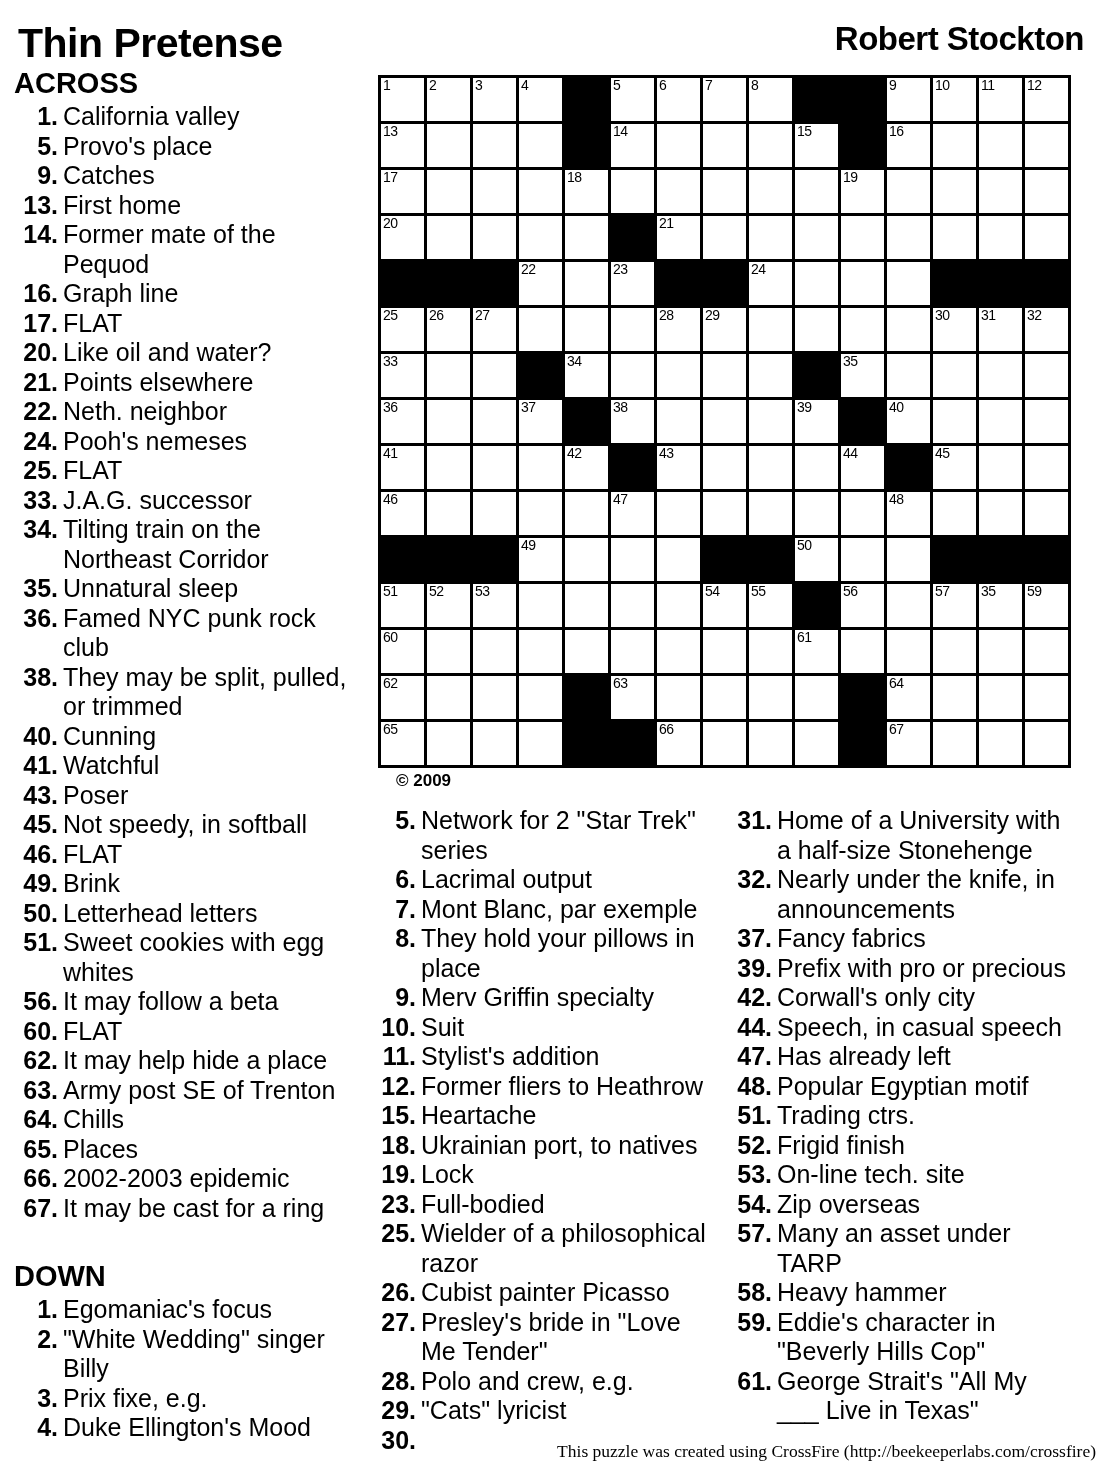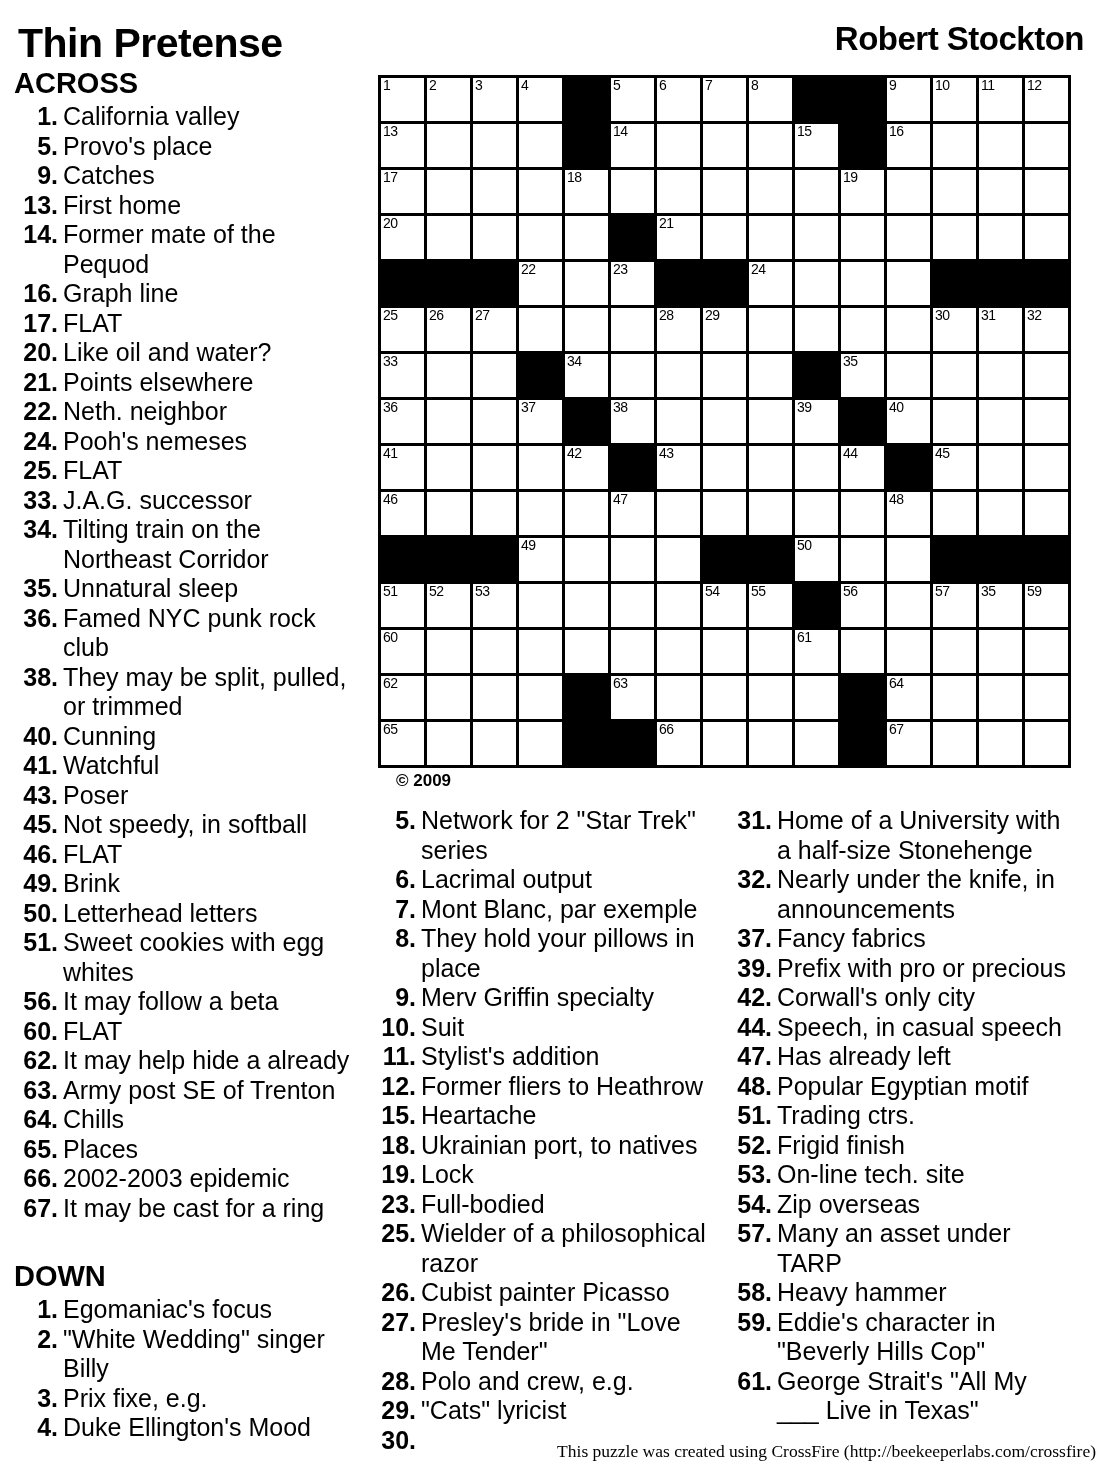--- a/index.html
+++ b/index.html
@@ -534,21 +534,21 @@
       <div class="clue">
         <span class="cnum">56.</span>
         <span class="ctext">It may follow a beta</span>
       </div>
       <div class="clue">
         <span class="cnum">60.</span>
         <span class="ctext">FLAT</span>
       </div>
       <div class="clue">
         <span class="cnum">62.</span>
-        <span class="ctext">It may help hide a already</span>
+        <span class="ctext">It may help hide a place</span>
       </div>
       <div class="clue">
         <span class="cnum">63.</span>
         <span class="ctext">Army post SE of Trenton</span>
       </div>
       <div class="clue">
         <span class="cnum">64.</span>
         <span class="ctext">Chills</span>
       </div>
       <div class="clue">

